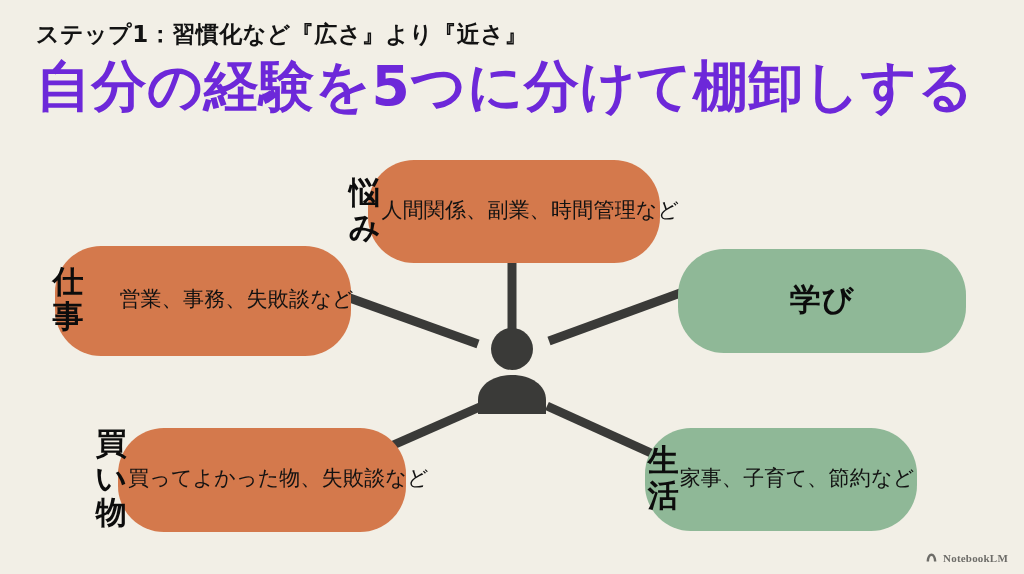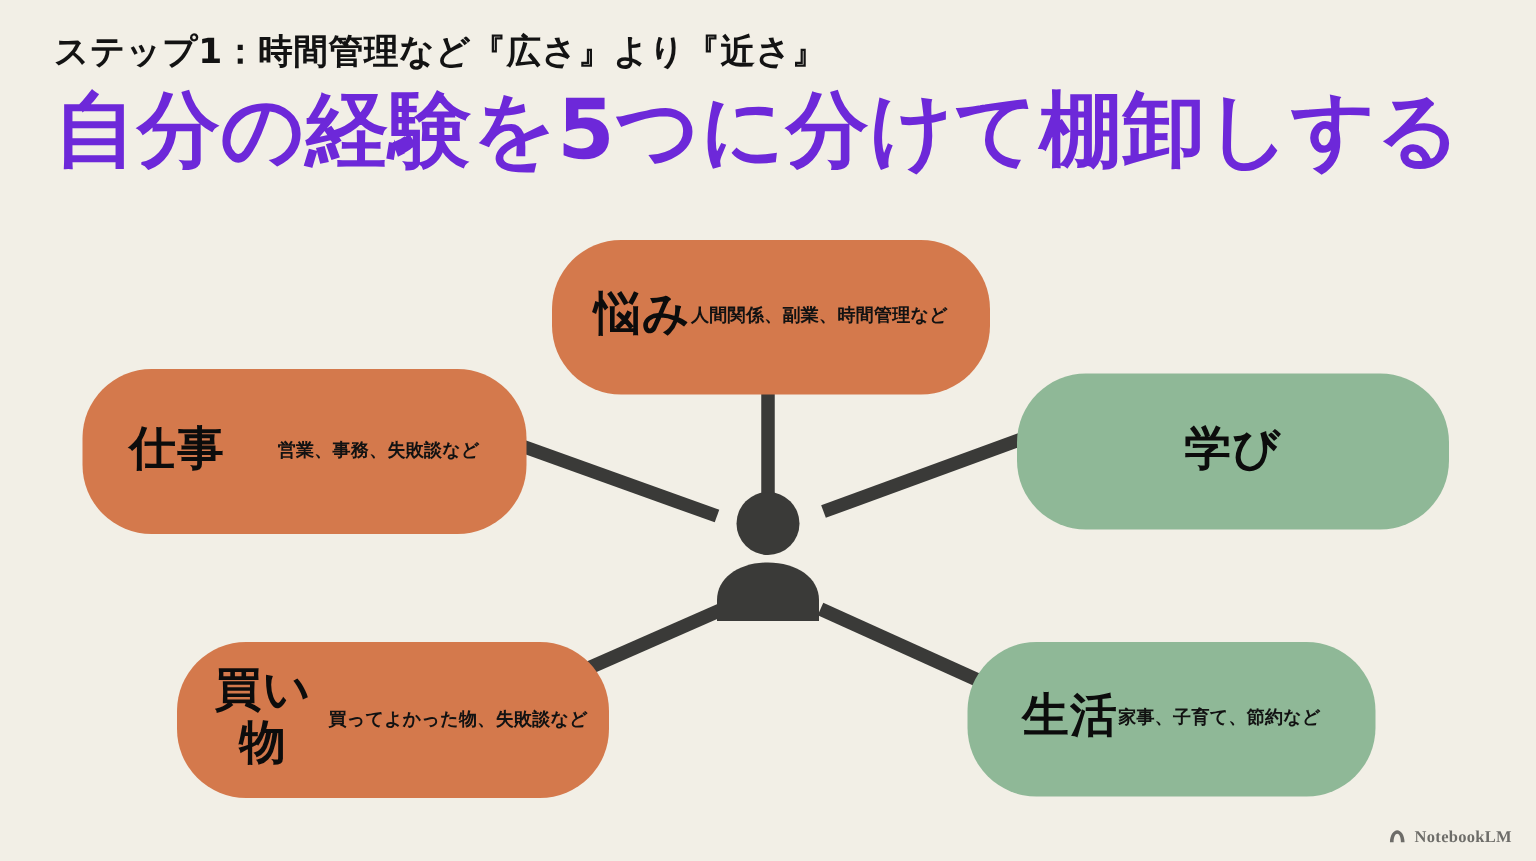--- a/index.html
+++ b/index.html
@@ -79,22 +79,22 @@
     padding: 6px 14px 10px;
   }
   .node .n-title {
     font-size: 31px;
     font-weight: 700;
     line-height: 1.12;
     color: #0c0c0c;
     letter-spacing: 1px;
   }
   .node .n-sub {
-    font-size: 12px;
-    font-weight: 700;
+    font-size: 21px;
+    font-weight: 400;
     line-height: 1.2;
     color: #121212;
     margin-top: 2px;
     letter-spacing: 0.2px;
     white-space: nowrap;
   }
   .node.orange { background: #D4794C; }
   .node.green  { background: #8FB897; }
 
   #node-nayami   { left: 368px; top: 160px; width: 292px; height: 103px; }
@@ -119,21 +119,21 @@
     color: #3a3a38;
     letter-spacing: 0.2px;
     font-family: Liberation Serif, serif;
   }
 </style>
 </head>
 <body>
 
 <div id="slide">
 
-  <div id="eyebrow">ステップ1：時間管理など『広さ』より『近さ』</div>
+  <div id="eyebrow">ステップ1：習慣化など『広さ』より『近さ』</div>
   <div id="headline">自分の経験を5つに分けて棚卸しする</div>
 
   <div id="diagram">
 
     <svg id="connectors" viewBox="0 0 1024 574" xmlns="http://www.w3.org/2000/svg">
       <g stroke="#3A3A38" stroke-width="9" stroke-linecap="butt" fill="none">
         <line x1="512" y1="332" x2="512" y2="262"></line>
         <line x1="478" y1="344" x2="347" y2="297"></line>
         <line x1="549" y1="341" x2="683" y2="292"></line>
         <line x1="482" y1="406" x2="391" y2="446"></line>

